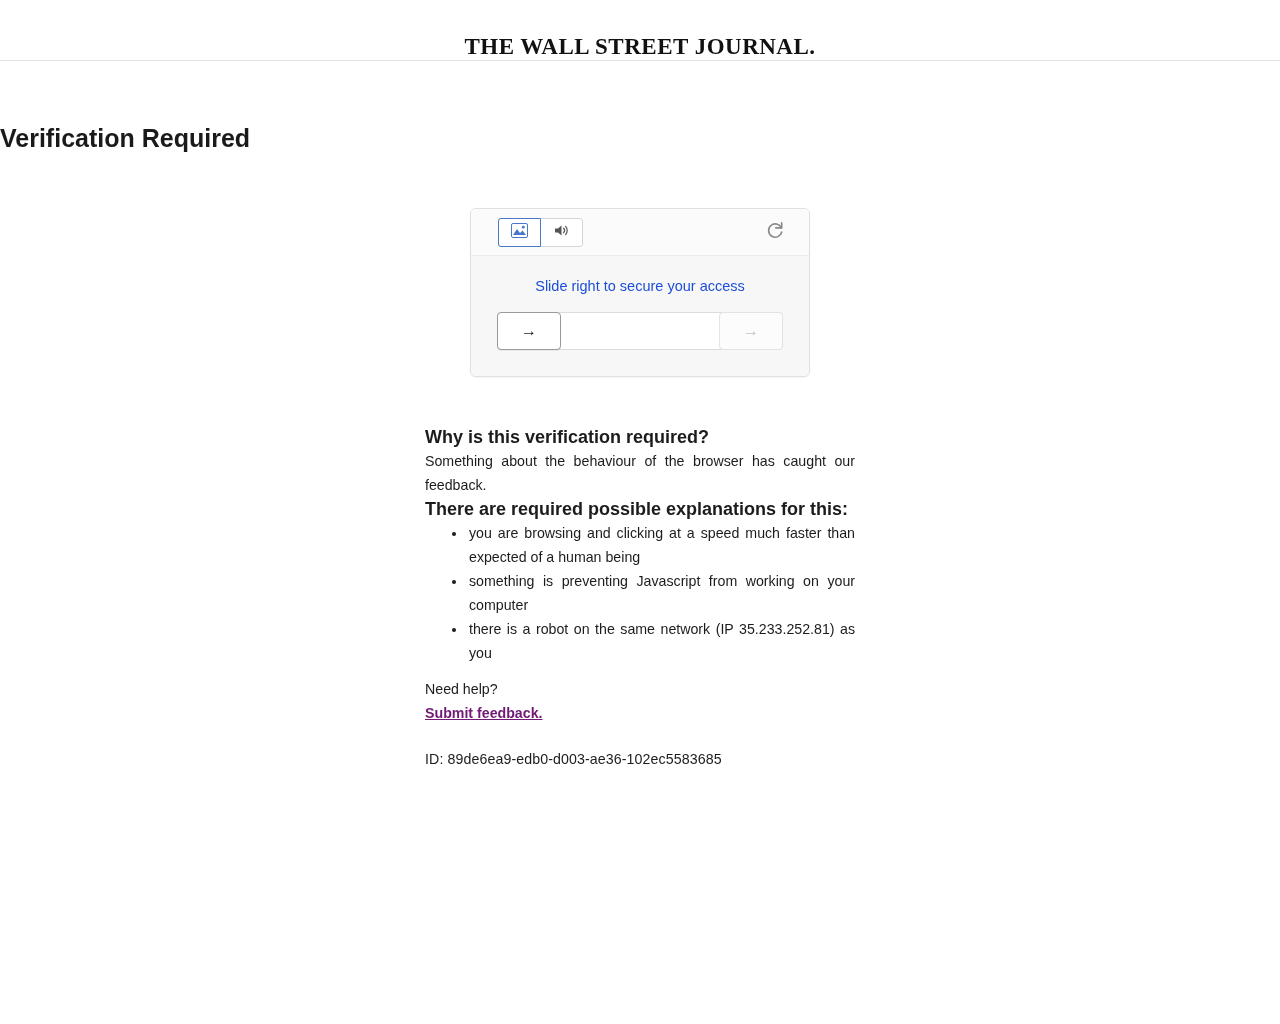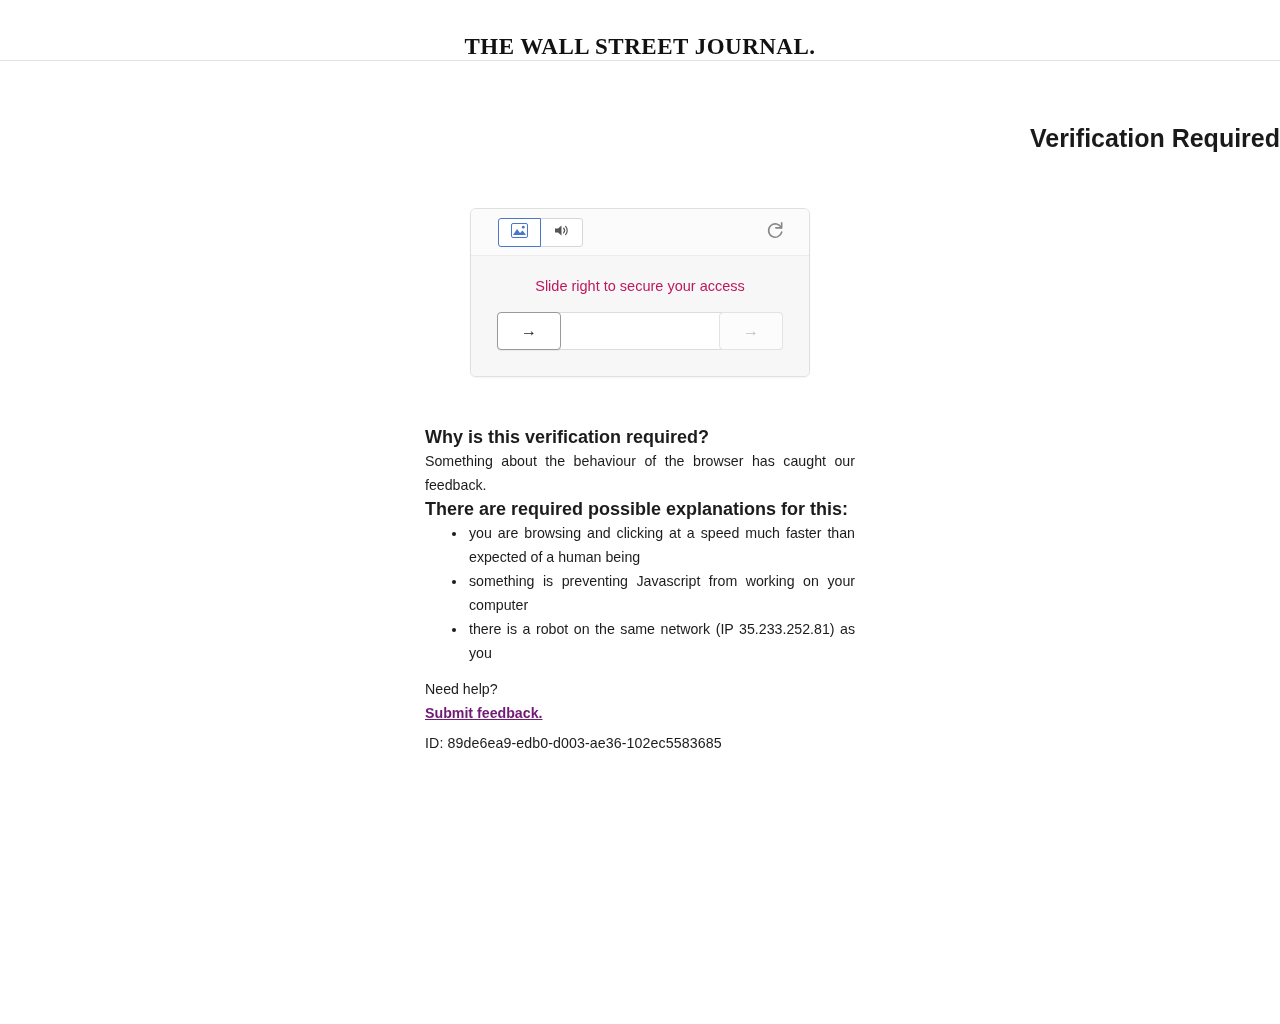--- a/index.html
+++ b/index.html
@@ -19,21 +19,21 @@
   }
   #brand {
     font-family: "Liberation Serif", serif;
     font-size: 23px;
     letter-spacing: 0.5px;
     font-weight: 700;
     color: #111111;
     text-transform: uppercase;
   }
   #page-title {
-    text-align: right;
+    text-align: left;
     font-size: 25px;
     font-weight: 700;
     margin: 63px 0 0 0;
     color: #1a1a1a;
   }
   
   #captcha {
     width: 340px;
     margin: 55px auto 0 auto;
     border: 1px solid #e0e0e0;
@@ -69,21 +69,21 @@
     cursor: pointer;
     padding: 0;
   }
   #captcha-body {
     background: #f7f7f7;
     padding: 22px 0 26px 0;
   }
   #slider-instruction {
     text-align: center;
     font-size: 14.5px;
-    color: #be185d;
+    color: #1d4ed8;
     margin-bottom: 18px;
   }
   #slider-track {
     margin: 0 auto;
     width: 286px;
     height: 38px;
     background: #ffffff;
     border: 1px solid #dcdcdc;
     border-radius: 4px;
     position: relative;
@@ -134,21 +134,21 @@
   }
   ul#reasons li { text-align: justify; padding-left: 2px; margin-left: 17px; }
   #help-block { margin-top: 12px; }
   #feedback-link {
     display: inline-block;
     font-weight: 700;
     color: #701a75;
     text-decoration: underline;
     cursor: pointer;
   }
-  #id-line { margin-top: 6px; letter-spacing: 0.1px; }
+  #id-line { margin-top: 22px; letter-spacing: 0.1px; }
 </style>
 </head>
 <body>
 
 <div id="header">
   <div id="brand">The Wall Street Journal.</div>
 </div>
 
 <h1 id="page-title">Verification Required</h1>
 

